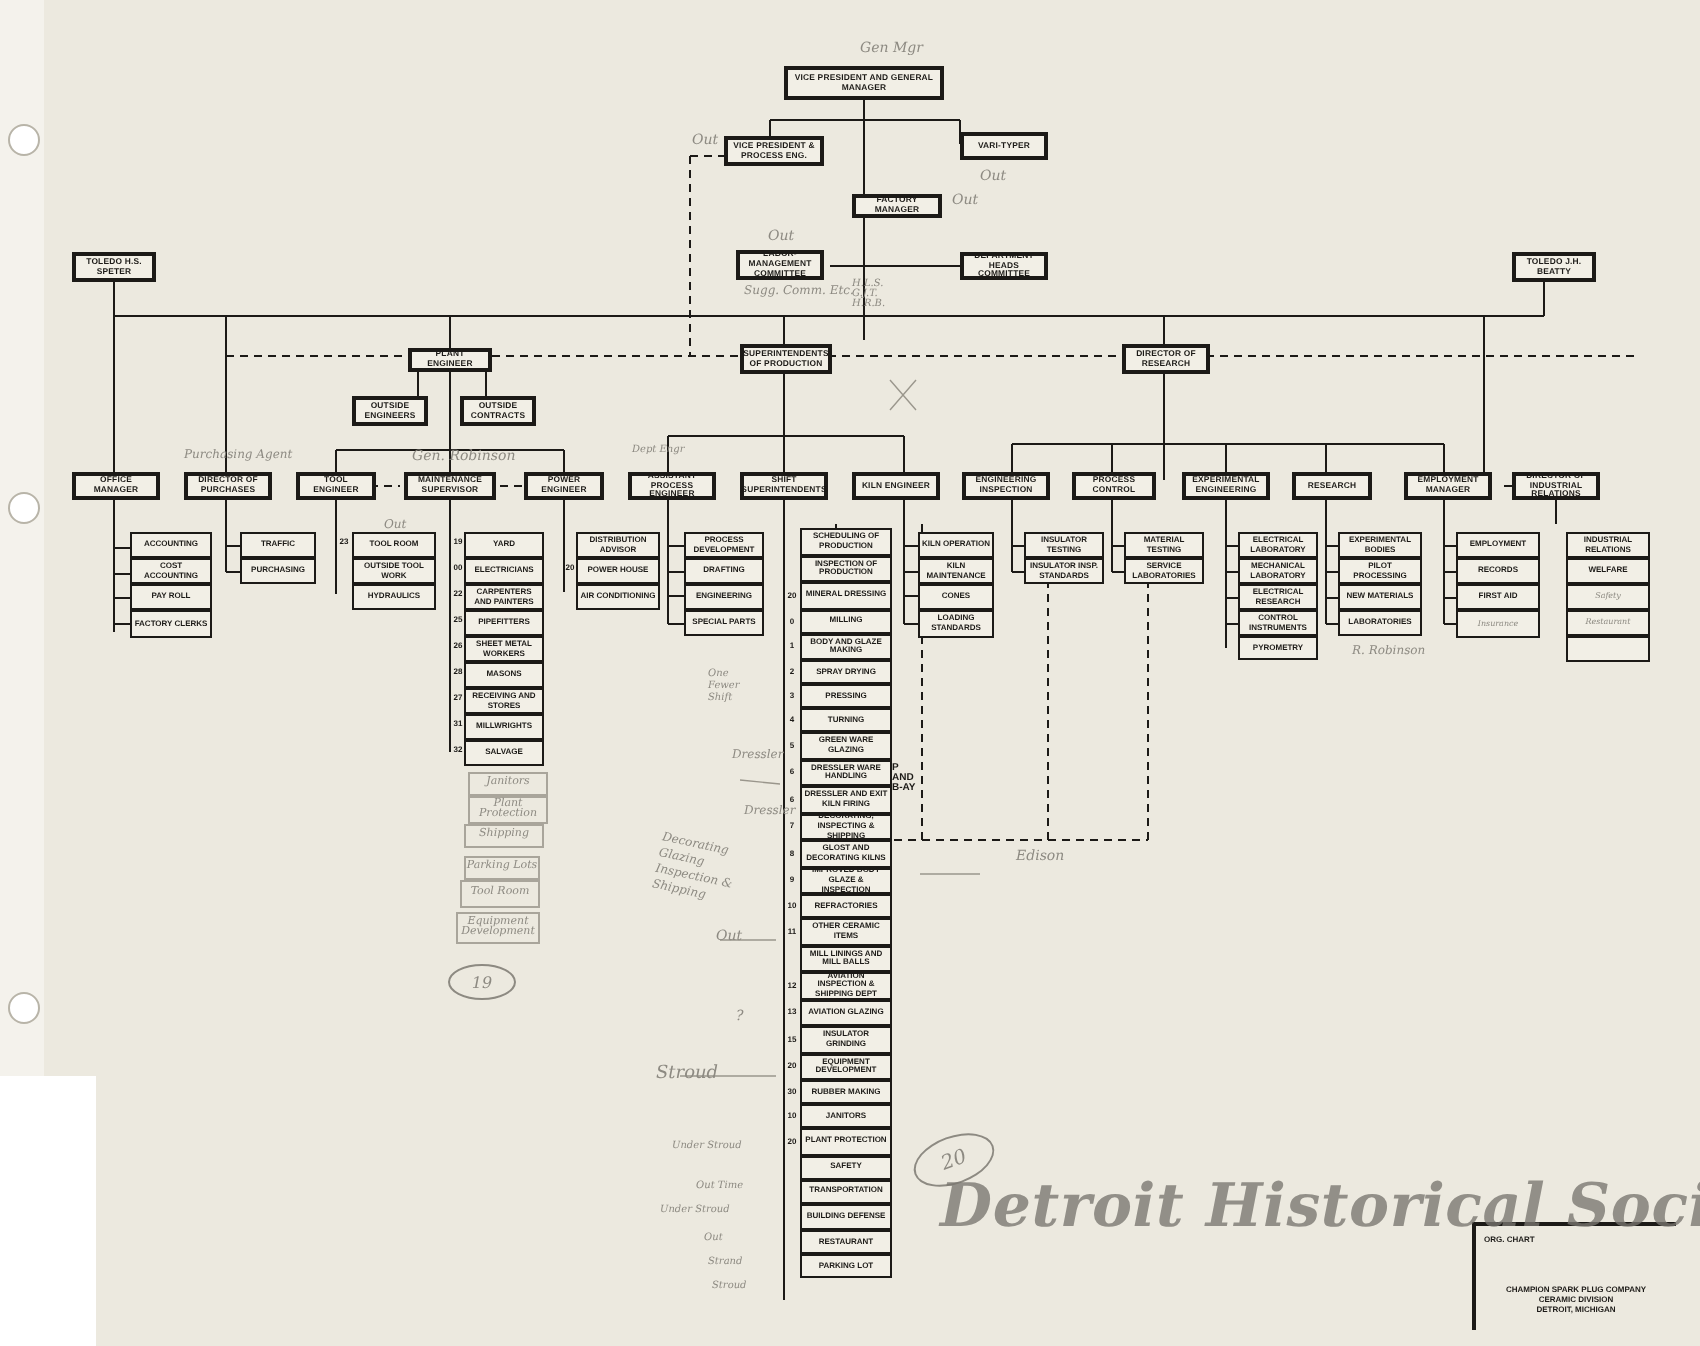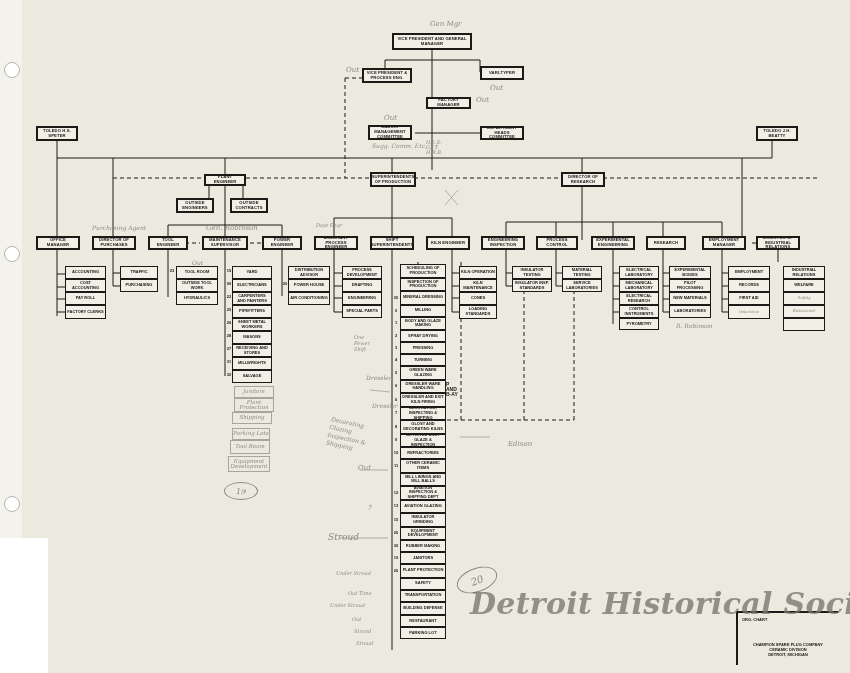--- a/index.html
+++ b/index.html
@@ -322,21 +322,21 @@
 <div class="hand" style="left:426px;top:140px;font-size:5px;width:16px;white-space:normal;line-height:5px">H.L.S. G.J.T. H.R.B.</div>
 <div class="hand" style="left:92px;top:224px;font-size:6px">Purchasing Agent</div>
 <div class="hand" style="left:206px;top:224px">Gen. Robinson</div>
 <div class="hand" style="left:316px;top:222px;font-size:5px">Dept Engr</div>
 <div class="hand" style="left:192px;top:259px;font-size:6px">Out</div>
 <div class="hand" style="left:354px;top:334px;font-size:5px;width:22px;white-space:normal;line-height:6px">One Fewer Shift</div>
 <div class="hand" style="left:366px;top:374px;font-size:6px">Dressler</div>
 <div class="hand" style="left:372px;top:402px;font-size:6px">Dressler</div>
 <div class="hand" style="left:328px;top:420px;font-size:6px;width:50px;white-space:normal;line-height:8px;transform:rotate(12deg)">Decorating Glazing Inspection &amp; Shipping</div>
 <div class="hand" style="left:358px;top:464px">Out</div>
-<div class="hand" style="left:508px;top:440px">Edison</div>
+<div class="hand" style="left:508px;top:424px">Edison</div>
 <div class="hand" style="left:368px;top:504px">?</div>
 <div class="hand" style="left:328px;top:532px;font-size:9px">Stroud</div>
 <div class="hand" style="left:336px;top:570px;font-size:5px">Under Stroud</div>
 <div class="hand" style="left:348px;top:590px;font-size:5px">Out Time</div>
 <div class="hand" style="left:330px;top:602px;font-size:5px">Under Stroud</div>
 <div class="hand" style="left:352px;top:616px;font-size:5px">Out</div>
 <div class="hand" style="left:354px;top:628px;font-size:5px">Strand</div>
 <div class="hand" style="left:356px;top:640px;font-size:5px">Stroud</div>
 <div class="hand" style="left:446px;top:382px;font-size:5px;color:#1c1a17;font-style:normal;font-family:'Liberation Sans',sans-serif;font-weight:bold;width:14px;white-space:normal;line-height:5px">P AND B-AY</div>
 <div class="circle-note" style="left:456px;top:568px;width:40px;height:22px;font-size:10px;transform:rotate(-20deg)">20</div>

